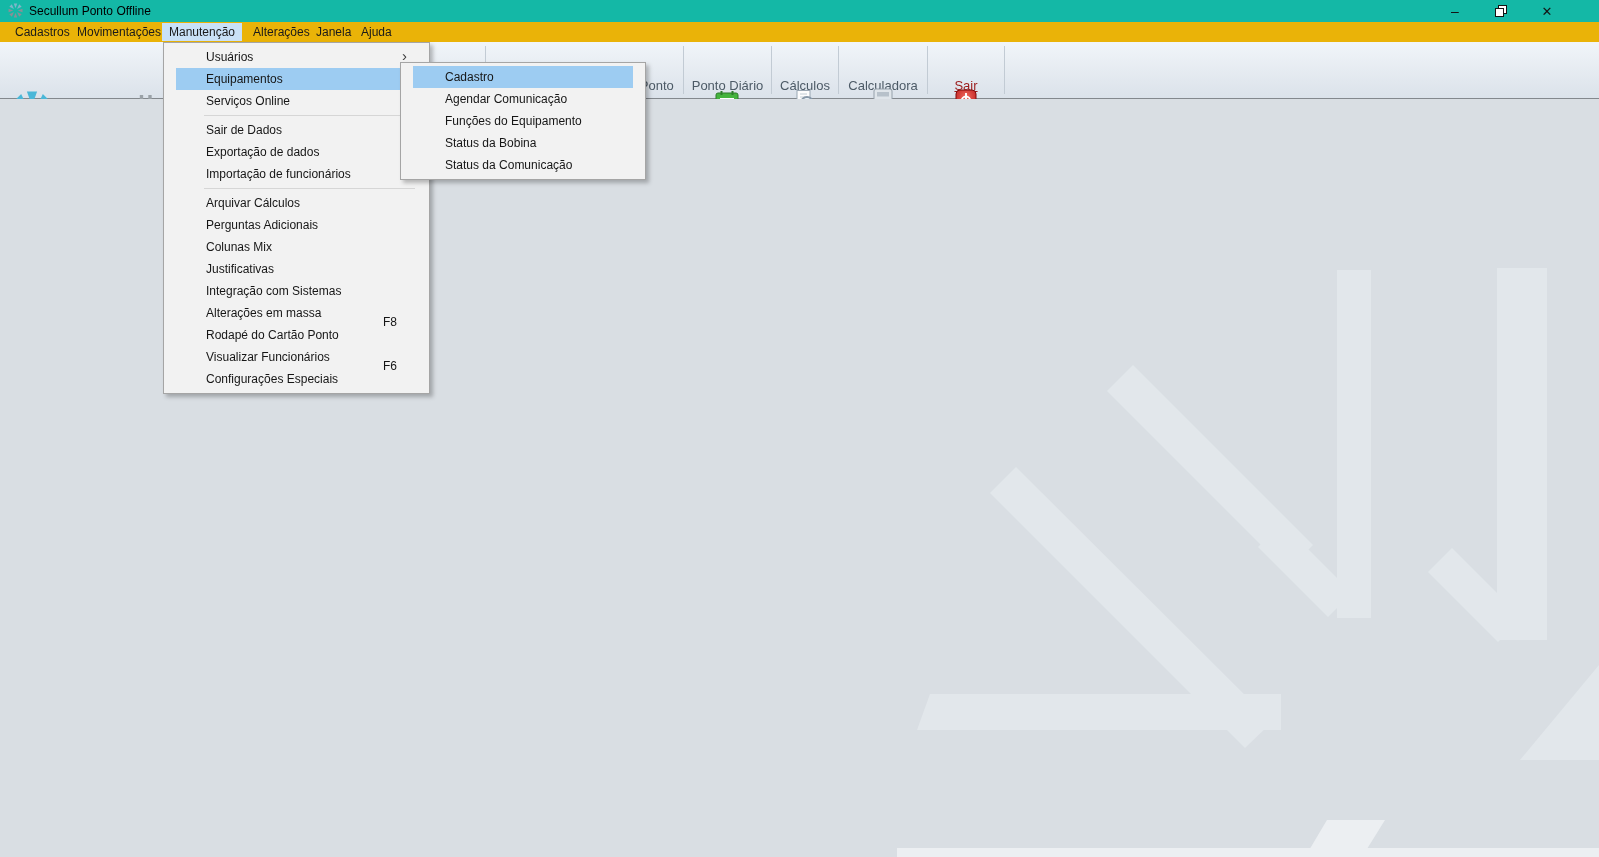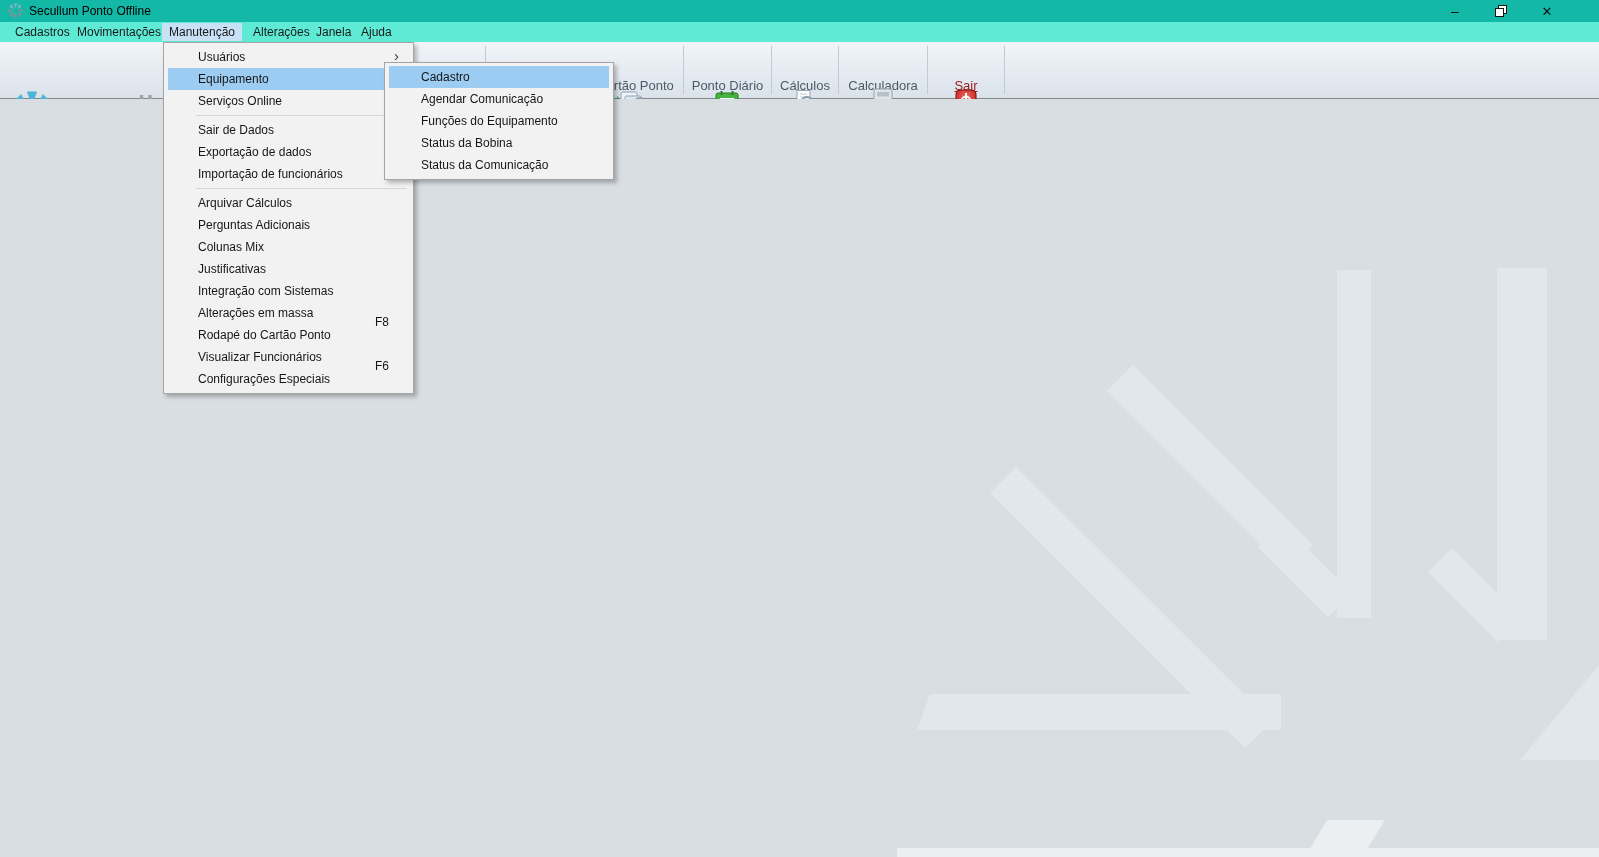--- a/index.html
+++ b/index.html
@@ -13,21 +13,21 @@
   .app-icon{position:absolute;left:8px;top:3px;width:15px;height:15px;}
   .ctrl{position:absolute;top:0;width:46px;height:22px;display:flex;align-items:center;justify-content:center;
         font-size:13px;color:#141414;cursor:default;}
   .ctrl-min{left:1432px;font-size:14px;}
   .ctrl-max{left:1478px;}
   .ctrl-close{left:1524px;}
   .restore-box{position:relative;width:13px;height:12px;}
   .restore-box .back{position:absolute;left:3px;top:0;width:7px;height:7px;border:1px solid #141414;background:#fff;}
   .restore-box .front{position:absolute;left:0;top:3px;width:7px;height:7px;border:1px solid #141414;background:#fff;}
   
-  .menubar{position:absolute;top:22px;left:0;width:1599px;height:20px;background:#5eead4;}
+  .menubar{position:absolute;top:22px;left:0;width:1599px;height:20px;background:#eab308;}
   .mb-item{position:absolute;top:1px;height:18px;line-height:18px;padding:0 7px;font-size:12px;color:#1a1a1a;white-space:nowrap;}
   .mb-0{left:8px}.mb-1{left:70px}.mb-2{left:162px}.mb-3{left:246px}.mb-4{left:309px}.mb-5{left:354px}
   .mb-item.active{background:#c9e1f7;text-align:right;}
   
   .toolbar{position:absolute;top:42px;left:0;width:1599px;height:56px;
            background:linear-gradient(#f1f5f9,#dbe2ea);border-bottom:1px solid #83888d;}
   .tb-sep{position:absolute;top:4px;height:48px;width:1px;background:#c2cbd4;}
   .sep-0{left:485px}.sep-1{left:683px}.sep-2{left:771px}.sep-3{left:838px}.sep-4{left:927px}.sep-5{left:1004px}
   .tb-btn{position:absolute;top:0;height:56px;text-align:center;}
   .tb-label{position:absolute;bottom:5px;left:0;width:100%;font-size:13px;color:#4c5a66;white-space:nowrap;}
@@ -43,23 +43,23 @@
   .ic-cartao{left:619px;top:46px;}
   .ic-pontod{left:714px;top:47px;}
   .ic-calculos{left:792px;top:47px;}
   .ic-calculadora{left:871px;top:46px;}
   .ic-sair{left:955px;top:47px;}
   
   .logo-flake{position:absolute;left:10px;top:48px;}
   .logo-word{position:absolute;left:57px;top:47px;font-size:38px;color:#9aa1a7;letter-spacing:0;}
   
   .popup{position:absolute;background:#f2f2f2;border:1px solid #a5a5a5;
-         box-shadow:3px 3px 4px rgba(0,0,0,.25);padding:3px 4px;}
+         box-shadow:3px 3px 4px rgba(0,0,0,.25);padding:3px 12px;}
   .menu-pop{left:163px;top:42px;width:241px;z-index:50;}
-  .sub-pop{left:384px;top:62px;width:220px;z-index:60;}
+  .sub-pop{left:400px;top:62px;width:220px;z-index:60;}
   .menu-row{position:relative;height:22px;line-height:22px;padding-left:30px;font-size:12px;color:#161616;white-space:nowrap;}
   .sub-pop .menu-row{padding-left:32px;}
   .menu-row.sel{background:#9dccf2;}
   .menu-sc{position:absolute;right:20px;top:9px;}
   .menu-row.has-sub::after{content:"›";position:absolute;right:10px;top:-1px;font-size:15px;color:#3c3c3c;}
   .menu-sep{height:1px;background:#d6d6d6;margin:3px 2px 3px 28px;}
   
   .content{position:absolute;top:99px;left:0;width:1599px;height:758px;background:#d9dee3;}
   .wm{position:absolute;top:0;left:0;}
 </style>
@@ -220,21 +220,21 @@
     </g>
     <g fill="#eceff2">
       <polygon points="897,749 1599,749 1599,758 897,758"></polygon>
       <polygon points="1305,758 1327,721 1385,721 1362,758"></polygon>
     </g>
   </svg>
 </div>
 
 <div class="popup menu-pop">
   <div class="menu-row has-sub"><span>Usuários</span></div>
-  <div class="menu-row has-sub sel"><span>Equipamento</span></div>
+  <div class="menu-row has-sub sel"><span>Equipamentos</span></div>
   <div class="menu-row has-sub"><span>Serviços Online</span></div>
   <div class="menu-sep"></div>
   <div class="menu-row has-sub"><span>Sair de Dados</span></div>
   <div class="menu-row has-sub"><span>Exportação de dados</span></div>
   <div class="menu-row"><span>Importação de funcionários</span></div>
   <div class="menu-sep"></div>
   <div class="menu-row"><span>Arquivar Cálculos</span></div>
   <div class="menu-row"><span>Perguntas Adicionais</span></div>
   <div class="menu-row"><span>Colunas Mix</span></div>
   <div class="menu-row"><span>Justificativas</span></div>

